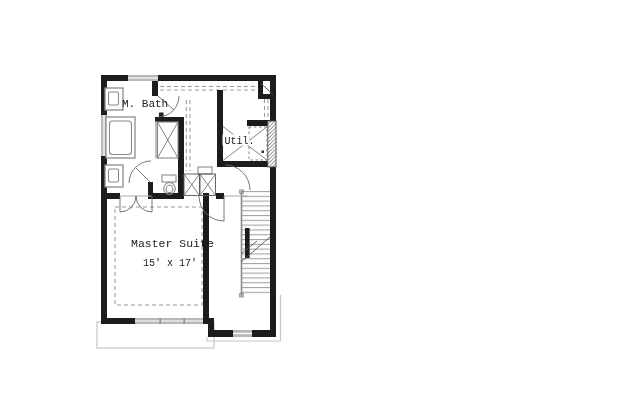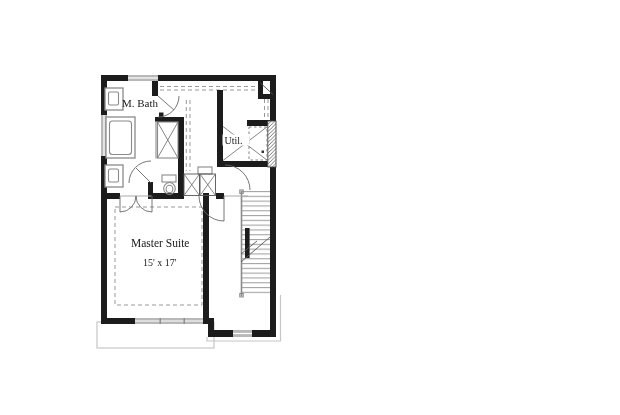--- a/index.html
+++ b/index.html
@@ -1,21 +1,21 @@
 <!DOCTYPE html>
 <html style="--background: #ffffff; --wall: #1c1c1c; --window: #b8b8b8; --fixture: #8a8a8a; --door: #666666; --dash: #999999; --tread: #9a9a9a; --roof: #c6c6c6; --text: #1a1a1a;"><head>
 <meta charset="utf-8">
 <style>
   html,body{margin:0;padding:0;background:#fff;}
   .canvas{
     position:relative;
     width:620px;height:349px;
     background:var(--background,#fff);
     overflow:hidden;
-    font-family:Liberation Serif, serif;
+    font-family:Liberation Mono, monospace;
   }
   svg{display:block}
   .wall{fill:var(--wall,#1c1c1c);}
   .win{fill:var(--window,#b8b8b8);}
   .winline{stroke:#ffffff;stroke-width:1.2;}
   .tick{fill:var(--fixture,#8a8a8a);}
   .fx{fill:#ffffff;stroke:var(--fixture,#8a8a8a);stroke-width:1.3;}
   .fx2{fill:none;stroke:var(--fixture,#8a8a8a);stroke-width:1.1;}
   .thin{stroke:#555555;stroke-width:0.9;fill:none;}
   .xline{stroke:#777777;stroke-width:0.9;fill:none;}

